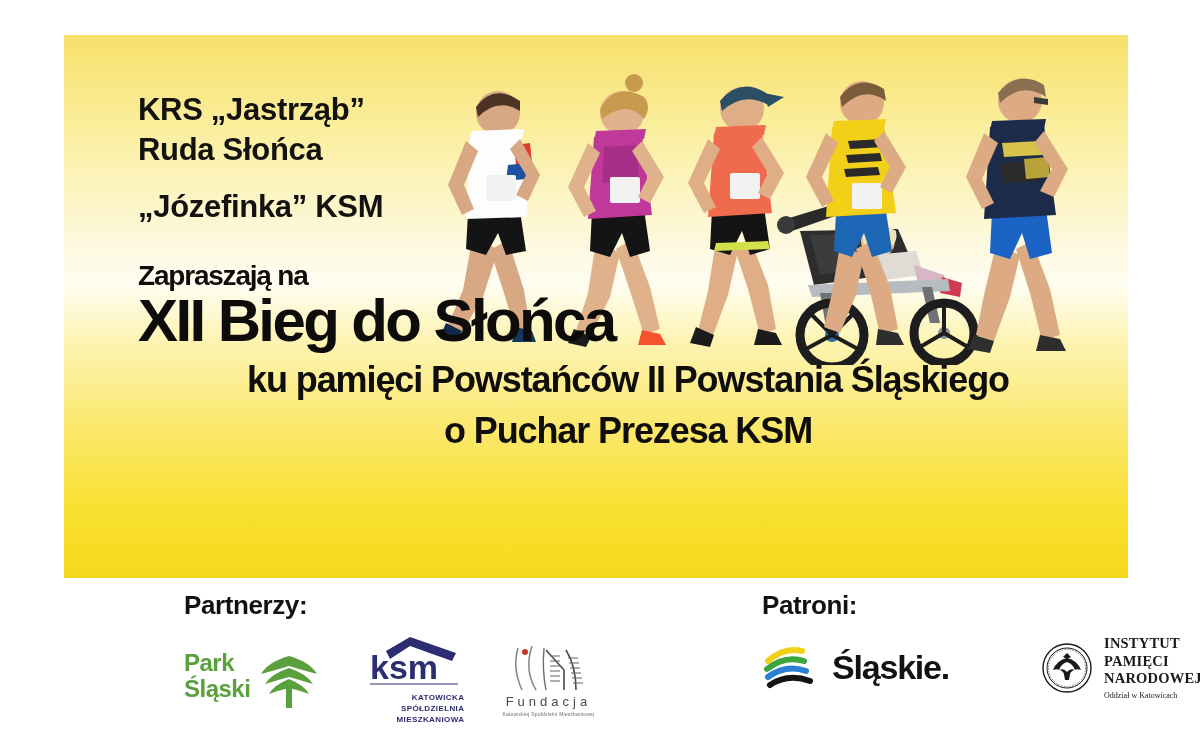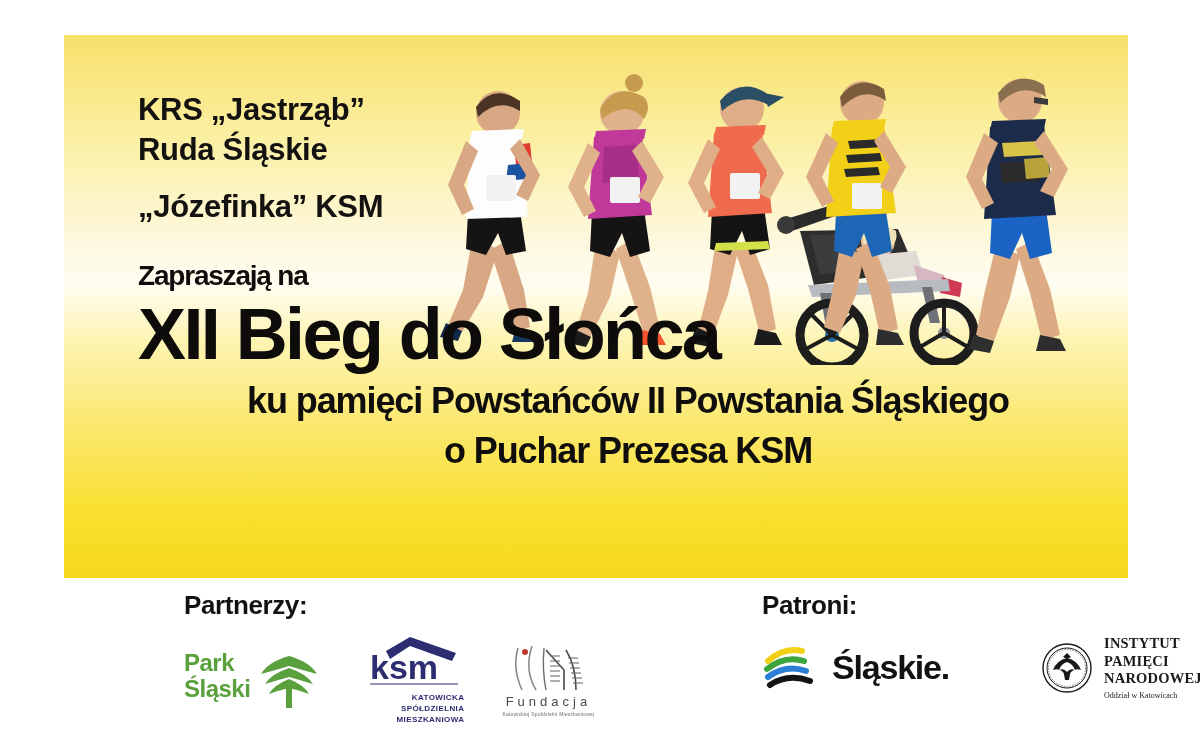--- a/index.html
+++ b/index.html
@@ -62,23 +62,22 @@
   #invite {
     margin-top: 34px;
     font-weight: 900;
     font-size: 28px;
     line-height: 1.05;
     color: #100e0c;
     letter-spacing: -1.2px;
     white-space: nowrap;
   }
   #headline {
-    margin-top: 8px;
     font-weight: 900;
-    font-size: 72px;
+    font-size: 60px;
     line-height: 1.02;
     color: #0d0c0a;
     letter-spacing: -2.6px;
     white-space: nowrap;
   }
   .sub-line {
     font-weight: 900;
     font-size: 36px;
     line-height: 1.28;
     color: #100e0c;
@@ -306,21 +305,21 @@
         <path d="M564 86 L618 84 L616 94 L562 96 Z" fill="#1d2b4a"></path>
       </g>
 
       </g>
     </svg>
 
     <div id="text-block">
 
       <div id="org-group">
         <div class="org-line">KRS „Jastrząb”</div>
-        <div class="org-line">Ruda Śląskie</div>
+        <div class="org-line">Ruda Słońca</div>
       </div>
 
       <div id="club-group">
         <div class="club-line">„Józefinka” KSM</div>
       </div>
 
       <div id="invite">Zapraszają na</div>
 
       <div id="headline">XII Bieg do Słońca</div>
 

